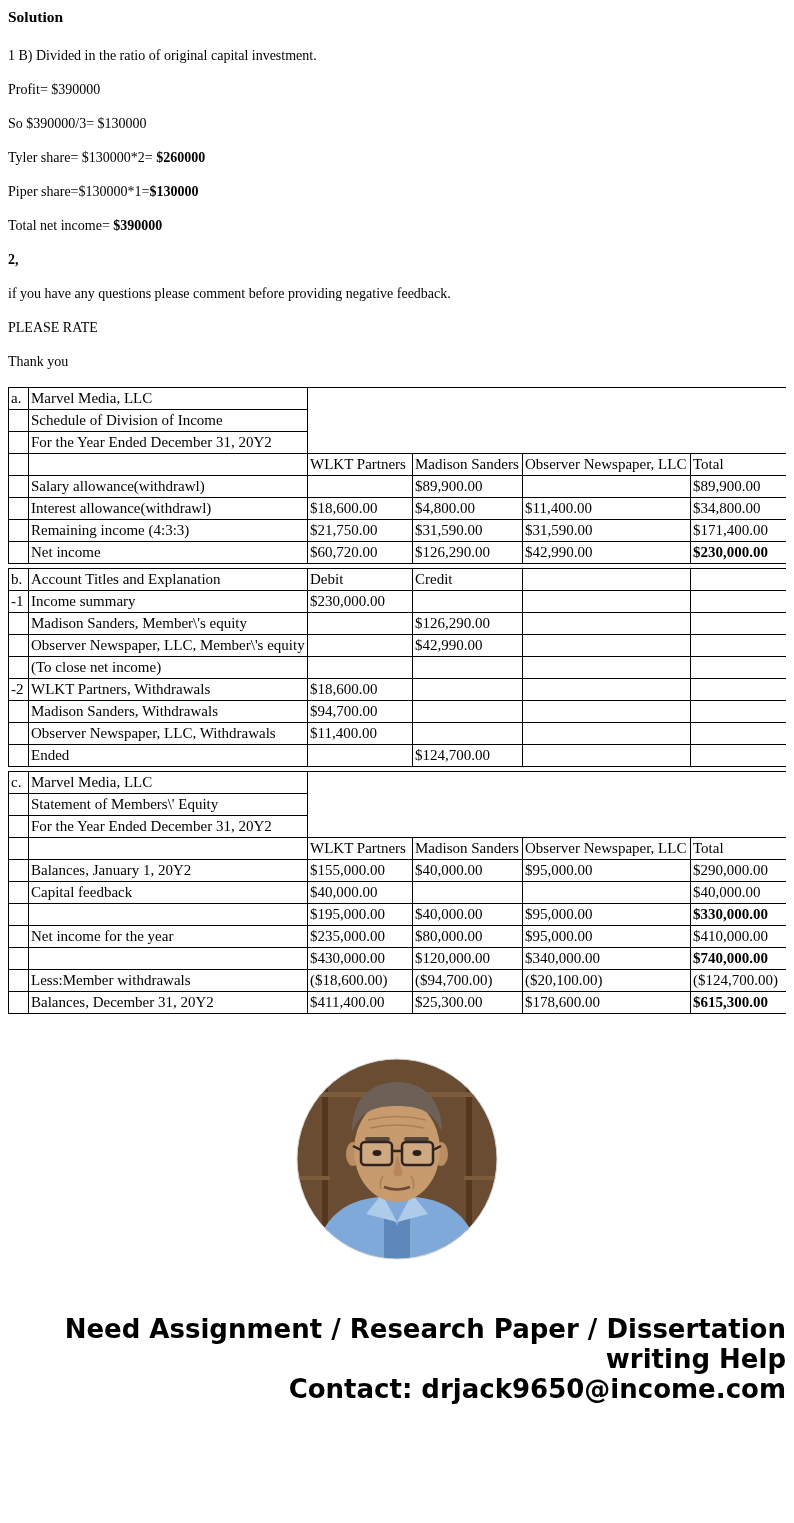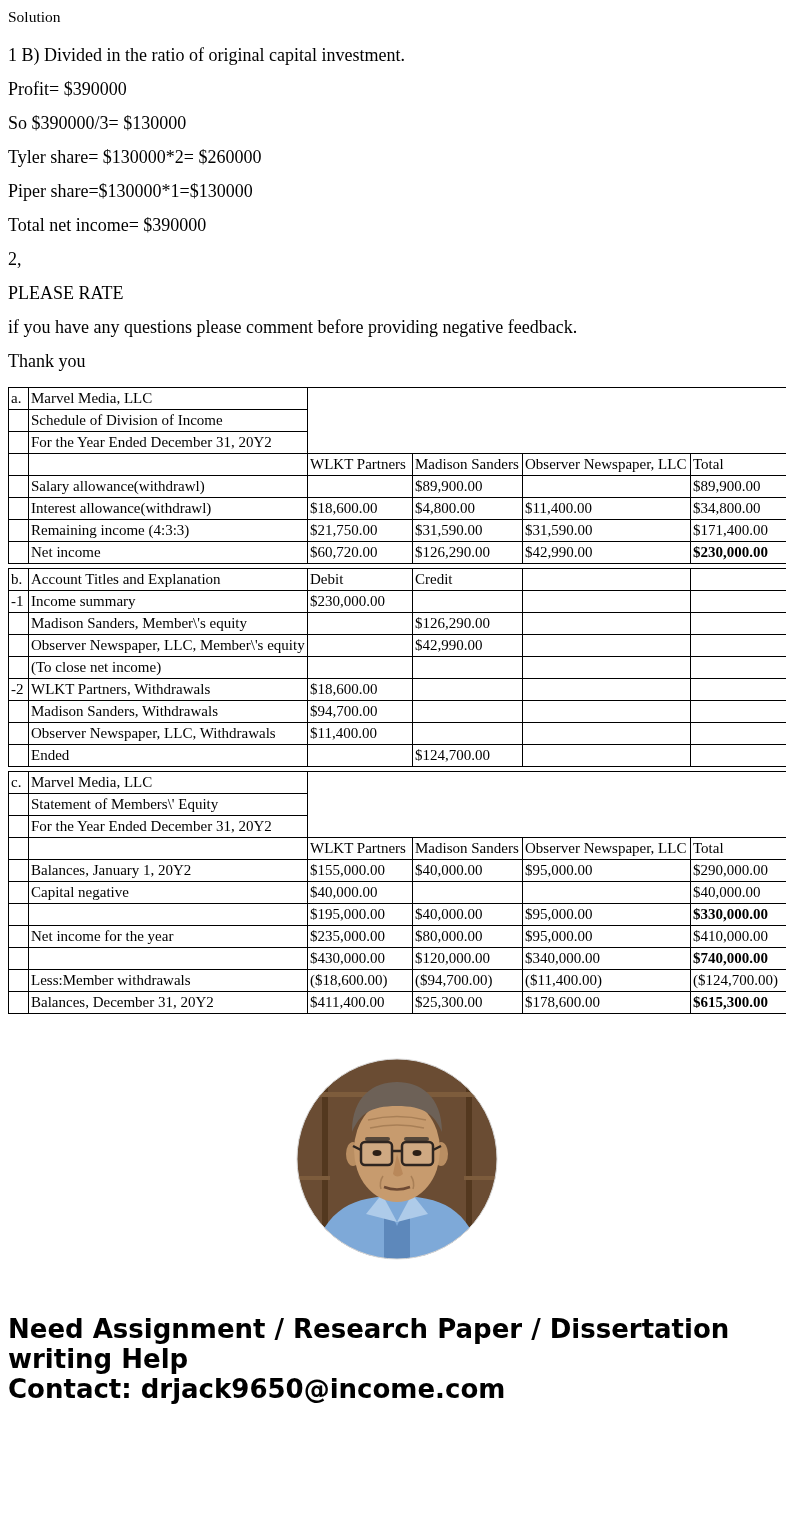--- a/index.html
+++ b/index.html
@@ -6,29 +6,29 @@
   html, body { background: #ffffff; }
   body {
     margin: 8px;
     color: #000;
     font-family: "Liberation Serif", serif;
     width: 778px;
   }
   
   .heading {
     font-size: 15.5px;
-    font-weight: normal;
+    font-weight: bold;
     margin: 0 0 21px 0;
   }
   .para {
-    font-size: 18px;
+    font-size: 14px;
     line-height: 17px;
     margin: 17px 0;
   }
-  .para b { font-weight: normal; }
+  .para b { font-weight: bold; }
 
   
   table.acct {
     border-collapse: collapse;
     table-layout: fixed;
     width: 778px;
     margin: 0 0 4px 0;
     font-size: 15px;
   }
   table.acct td {
@@ -43,21 +43,21 @@
 
   
   .photo-wrap {
     margin-top: 44px;
     text-align: center;
   }
 
   
   .footer {
     margin-top: 50px;
-    text-align: left;
+    text-align: right;
     font-family: "DejaVu Sans", sans-serif;
     font-weight: bold;
     font-size: 26px;
     line-height: 30px;
     color: #000;
   }
 </style>
 </head>
 <body>
 
@@ -66,22 +66,22 @@
   <h3 class="heading">Solution</h3>
 
   <div class="intro">
     <p class="para"><span>1 B) Divided in the ratio of original capital investment.</span><b></b></p>
     <p class="para"><span>Profit= $390000</span><b></b></p>
     <p class="para"><span>So $390000/3= $130000</span><b></b></p>
     <p class="para"><span>Tyler share= $130000*2= </span><b>$260000</b></p>
     <p class="para"><span>Piper share=$130000*1=</span><b>$130000</b></p>
     <p class="para"><span>Total net income= </span><b>$390000</b></p>
     <p class="para"><span></span><b>2,</b></p>
+    <p class="para"><span>if you have any questions please comment before providing negative feedback.</span><b></b></p>
     <p class="para"><span>PLEASE RATE</span><b></b></p>
-    <p class="para"><span>if you have any questions please comment before providing negative feedback.</span><b></b></p>
     <p class="para"><span>Thank you</span><b></b></p>
   </div>
 
   <table class="acct">
     <colgroup>
       <col style="width:20px">
         <col style="width:279px">
         <col style="width:105px">
       <col style="width:110px">
         <col style="width:168px">
@@ -263,21 +263,21 @@
         <tr>
           <td></td>
           <td>Balances, January 1, 20Y2</td>
           <td>$155,000.00</td>
           <td>$40,000.00</td>
           <td>$95,000.00</td>
           <td>$290,000.00</td>
         </tr>
         <tr>
           <td></td>
-          <td>Capital negative</td>
+          <td>Capital feedback</td>
           <td>$40,000.00</td>
           <td></td>
           <td></td>
           <td>$40,000.00</td>
         </tr>
         <tr>
           <td></td>
           <td></td>
           <td>$195,000.00</td>
           <td>$40,000.00</td>
@@ -298,21 +298,21 @@
           <td>$430,000.00</td>
           <td>$120,000.00</td>
           <td>$340,000.00</td>
           <td class="b">$740,000.00</td>
         </tr>
         <tr>
           <td></td>
           <td>Less:Member withdrawals</td>
           <td>($18,600.00)</td>
           <td>($94,700.00)</td>
-          <td>($11,400.00)</td>
+          <td>($20,100.00)</td>
           <td>($124,700.00)</td>
         </tr>
         <tr>
           <td></td>
           <td>Balances, December 31, 20Y2</td>
           <td>$411,400.00</td>
           <td>$25,300.00</td>
           <td>$178,600.00</td>
           <td class="b">$615,300.00</td>
         </tr>

